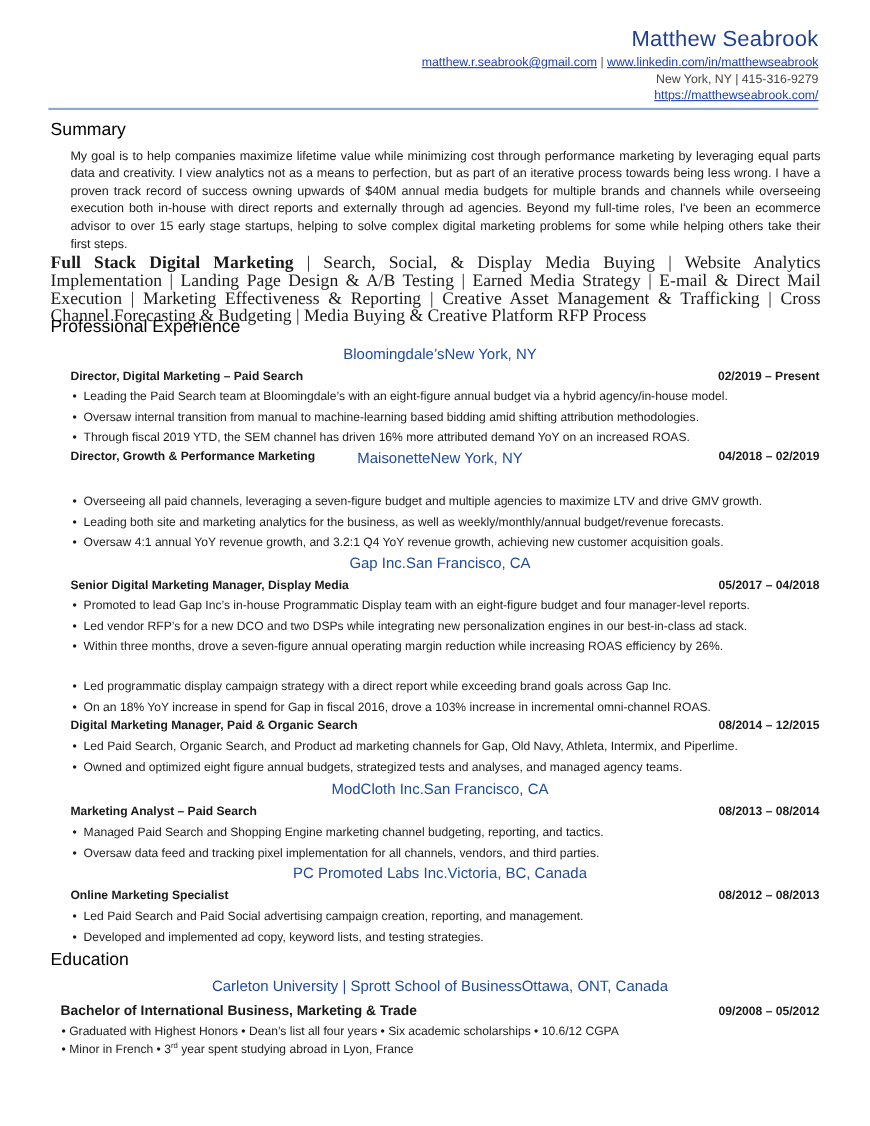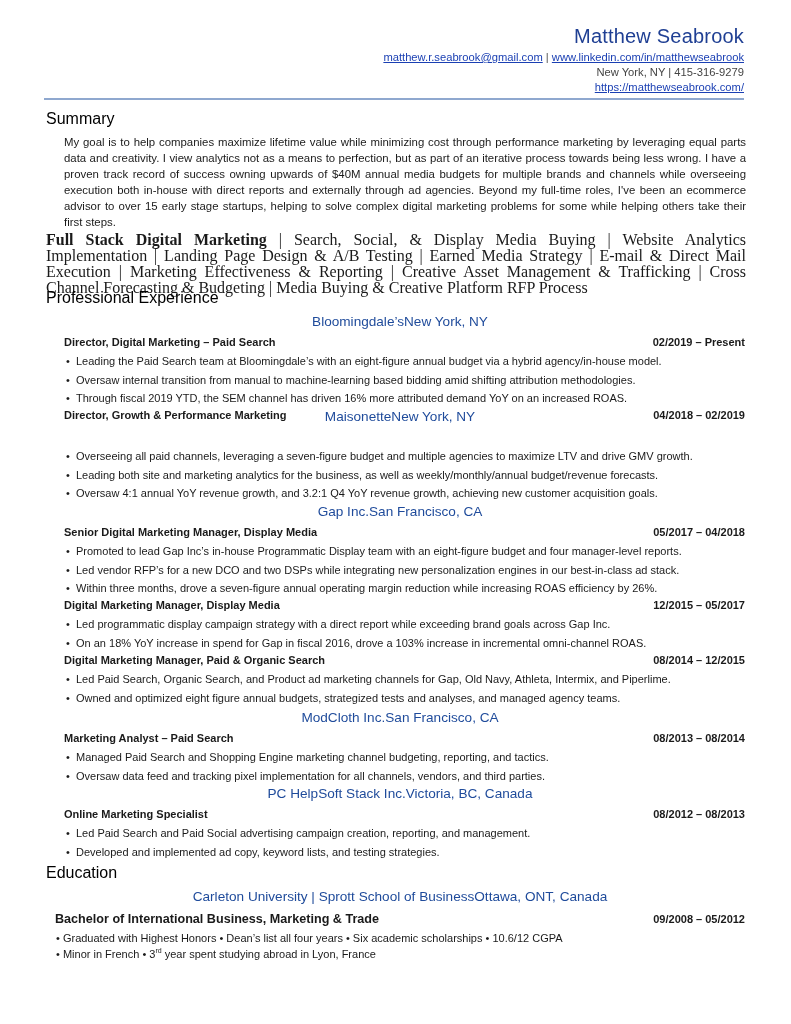--- a/index.html
+++ b/index.html
@@ -91,24 +91,20 @@
   </div>
   <div class="role-row" style="top:526px;">
     <span>Senior Digital Marketing Manager, Display Media</span>
     <span>05/2017 – 04/2018</span>
   </div>
   <ul class="bullets" style="top:542px;">
     <li>Promoted to lead Gap Inc’s in-house Programmatic Display team with an eight-figure budget and four manager-level reports.</li>
     <li>Led vendor RFP’s for a new DCO and two DSPs while integrating new personalization engines in our best-in-class ad stack.</li>
     <li>Within three months, drove a seven-figure annual operating margin reduction while increasing ROAS efficiency by 26%.</li>
   </ul>
-  <div class="role-row" style="top:599px;">
-    <span>Digital Marketing Manager, Display Media</span>
-    <span>12/2015 – 05/2017</span>
-  </div>
   <ul class="bullets" style="top:615px;">
     <li>Led programmatic display campaign strategy with a direct report while exceeding brand goals across Gap Inc.</li>
     <li>On an 18% YoY increase in spend for Gap in fiscal 2016, drove a 103% increase in incremental omni-channel ROAS.</li>
   </ul>
   <div class="role-row" style="top:654px;">
     <span>Digital Marketing Manager, Paid &amp; Organic Search</span>
     <span>08/2014 – 12/2015</span>
   </div>
   <ul class="bullets" style="top:670px;">
     <li>Led Paid Search, Organic Search, and Product ad marketing channels for Gap, Old Navy, Athleta, Intermix, and Piperlime.</li>
@@ -122,21 +118,21 @@
   <div class="role-row" style="top:732px;">
     <span>Marketing Analyst – Paid Search</span>
     <span>08/2013 – 08/2014</span>
   </div>
   <ul class="bullets" style="top:748px;">
     <li>Managed Paid Search and Shopping Engine marketing channel budgeting, reporting, and tactics.</li>
     <li>Oversaw data feed and tracking pixel implementation for all channels, vendors, and third parties.</li>
   </ul>
 
   <div class="row" style="top:786px;">
-    <span class="company">PC HelpSoft Stack Inc.</span>
+    <span class="company">PC Promoted Labs Inc.</span>
     <span class="location">Victoria, BC, Canada</span>
   </div>
   <div class="role-row" style="top:808px;">
     <span>Online Marketing Specialist</span>
     <span>08/2012 – 08/2013</span>
   </div>
   <ul class="bullets" style="top:824px;">
     <li>Led Paid Search and Paid Social advertising campaign creation, reporting, and management.</li>
     <li>Developed and implemented ad copy, keyword lists, and testing strategies.</li>
   </ul>

